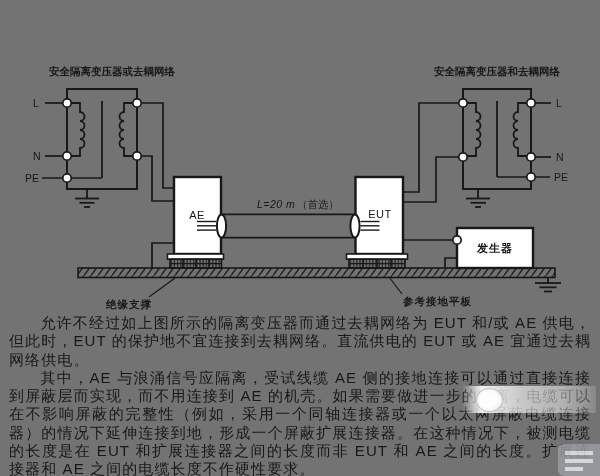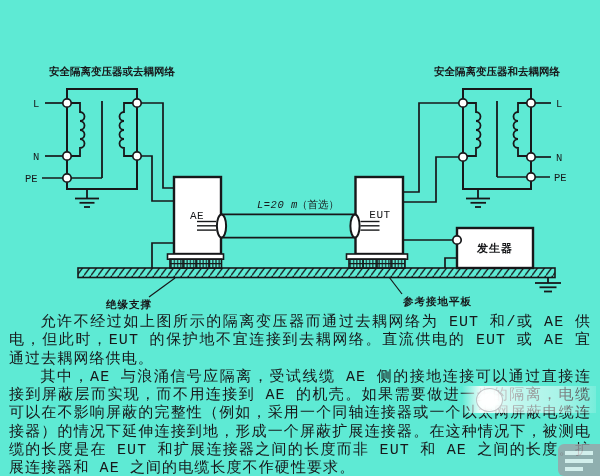--- a/index.html
+++ b/index.html
@@ -1,18 +1,18 @@
 <!DOCTYPE html>
 <html><head>
 <meta charset="utf-8">
 <style>
   html,body{margin:0;padding:0;background:#ffffff;}
   .stage{
-    position:relative;width:600px;height:476px;background:#5eead4;
-    font-family:Liberation Mono, monospace;color:#17181a;overflow:hidden;
+    position:relative;width:600px;height:476px;background:#737373;
+    font-family:Liberation Sans, sans-serif;color:#17181a;overflow:hidden;
   }
   .stage svg{position:absolute;left:0;top:0;}
   svg text{fill:#17181a;}
   .t-title{font-size:10.5px;font-weight:bold;}
   .t-term{font-size:10.5px;}
   .t-box{font-size:11px;letter-spacing:.5px;}
   .t-gen{font-size:11px;font-weight:bold;letter-spacing:1px;}
   .t-cable-i{font-size:10.5px;font-style:italic;letter-spacing:.5px;}
   .t-cable{font-size:10.5px;}
   .t-callout{font-size:10.5px;font-weight:bold;letter-spacing:1px;}

